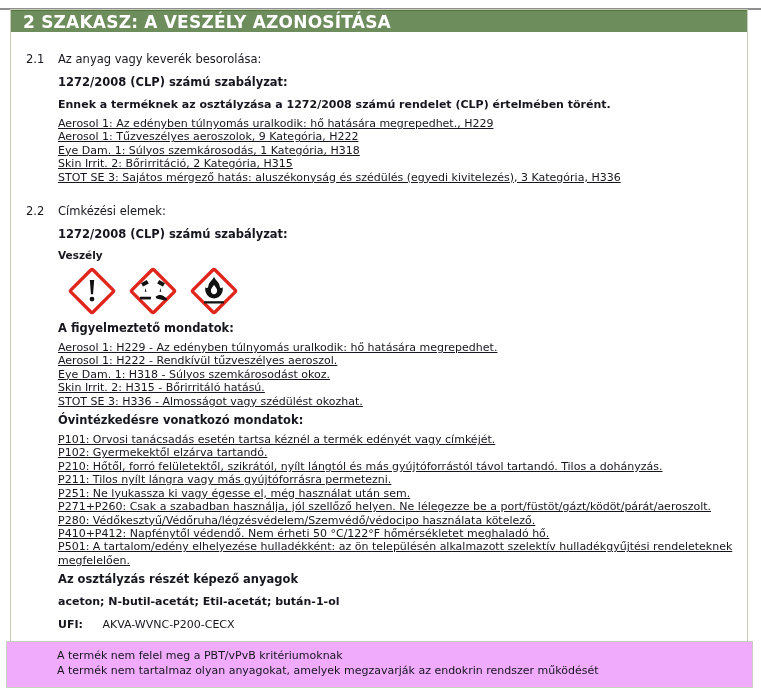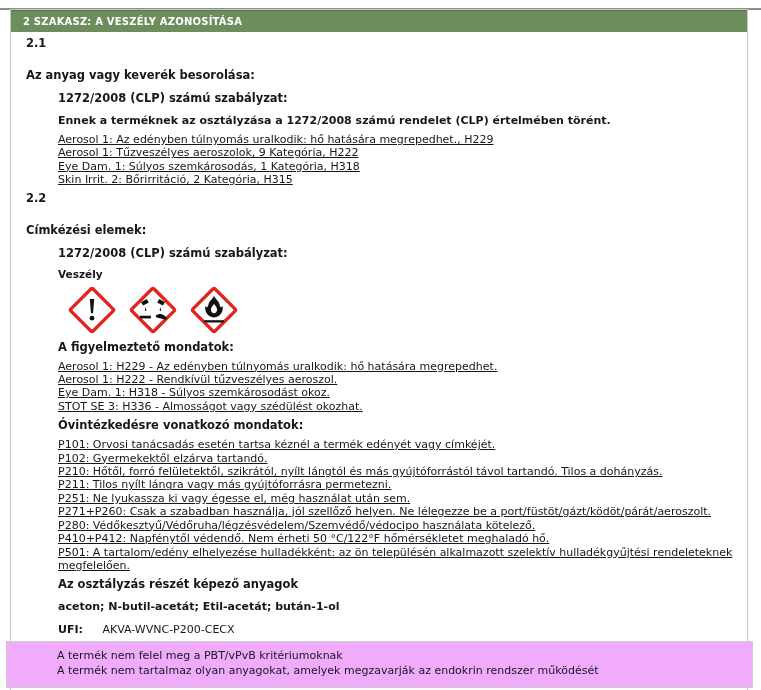--- a/index.html
+++ b/index.html
@@ -8,24 +8,24 @@
     width:761px; height:690px; position:relative; background:#ffffff;
     font-family:"DejaVu Sans", sans-serif; font-size:11px; color:#16161f;
   }
   .top-rule { position:absolute; top:8px; left:0; width:761px; height:2px; background:#8f8f8f; }
   .main-box {
     position:absolute; top:9px; left:10px; width:738px;
     border:1px solid #c6ccba; background:#fff; padding-bottom:12px;
   }
   .green-bar {
     height:22px; background:#6e8d5d; border-top:1px solid #57763f;
-    color:#ffffff; font-weight:bold; font-size:10px; line-height:22px;
+    color:#ffffff; font-weight:bold; font-size:17px; line-height:22px;
     padding-left:12px; letter-spacing:0.2px;
   }
-  .num-row { display:flex; margin:4px 0 0 15px; font-weight:bold; font-size:11.5px;flex-direction:column; }
+  .num-row { display:flex; margin:20px 0 0 15px; font-weight:normal; font-size:11.5px; }
   .num { width:32px; flex:0 0 32px; }
   .h2 { margin:9px 0 0 47px; font-weight:bold; font-size:11.5px; }
   .body-line { margin:9px 0 0 47px;font-weight:bold; }
   .list { margin:6px 0 0 47px; line-height:13.4px; max-width:680px;text-decoration:underline; }
   .signal { margin:8px 0 0 47px; font-weight:bold; font-size:10.5px; }
   .pictos { display:flex; gap:11px; margin:5px 0 0 56px; }
   .picto { width:50px; height:50px; }
   .subhead { margin:5px 0 0 47px; font-weight:bold; font-size:11.5px; }
   .ufi-row { margin:10px 0 0 47px; }
   .ufi-label { font-weight:bold; }
@@ -47,20 +47,21 @@
     <span class="num">2.1</span>
     <span>Az anyag vagy keverék besorolása:</span>
   </div>
   <div class="h2">1272/2008 (CLP) számú szabályzat:</div>
   <div class="body-line">Ennek a terméknek az osztályzása a 1272/2008 számú rendelet (CLP) értelmében törént.</div>
   <div class="list">
     <div style="">Aerosol 1: Az edényben túlnyomás uralkodik: hő hatására megrepedhet., H229</div>
       <div style="">Aerosol 1: Tűzveszélyes aeroszolok, 9 Kategória, H222</div>
       <div style="">Eye Dam. 1: Súlyos szemkárosodás, 1 Kategória, H318</div>
       <div style="">Skin Irrit. 2: Bőrirritáció, 2 Kategória, H315</div>
+      <div style="">STOT SE 3: Sajátos mérgező hatás: aluszékonyság és szédülés (egyedi kivitelezés), 3 Kategória, H336</div>
   </div>
 
   <div class="num-row">
     <span class="num">2.2</span>
     <span>Címkézési elemek:</span>
   </div>
   <div class="h2">1272/2008 (CLP) számú szabályzat:</div>
   <div class="signal">Veszély</div>
 
   <div class="pictos">
@@ -89,20 +90,21 @@
         <rect x="14.5" y="33.8" width="19" height="2.2" fill="#111"></rect>
       </svg>
     </span>
   </div>
 
   <div class="subhead">A figyelmeztető mondatok:</div>
   <div class="list">
     <div style="">Aerosol 1: H229 - Az edényben túlnyomás uralkodik: hő hatására megrepedhet.</div>
       <div style="">Aerosol 1: H222 - Rendkívül tűzveszélyes aeroszol.</div>
       <div style="">Eye Dam. 1: H318 - Súlyos szemkárosodást okoz.</div>
+      <div style="">Skin Irrit. 2: H315 - Bőrirritáló hatású.</div>
       <div style="">STOT SE 3: H336 - Almosságot vagy szédülést okozhat.</div>
   </div>
 
   <div class="subhead">Óvintézkedésre vonatkozó mondatok:</div>
   <div class="list">
     <div style="">P101: Orvosi tanácsadás esetén tartsa kéznél a termék edényét vagy címkéjét.</div>
       <div style="">P102: Gyermekektől elzárva tartandó.</div>
       <div style="">P210: Hőtől, forró felületektől, szikrától, nyílt lángtól és más gyújtóforrástól távol tartandó. Tilos a dohányzás.</div>
       <div style="">P211: Tilos nyílt lángra vagy más gyújtóforrásra permetezni.</div>
       <div style="">P251: Ne lyukassza ki vagy égesse el, még használat után sem.</div>

